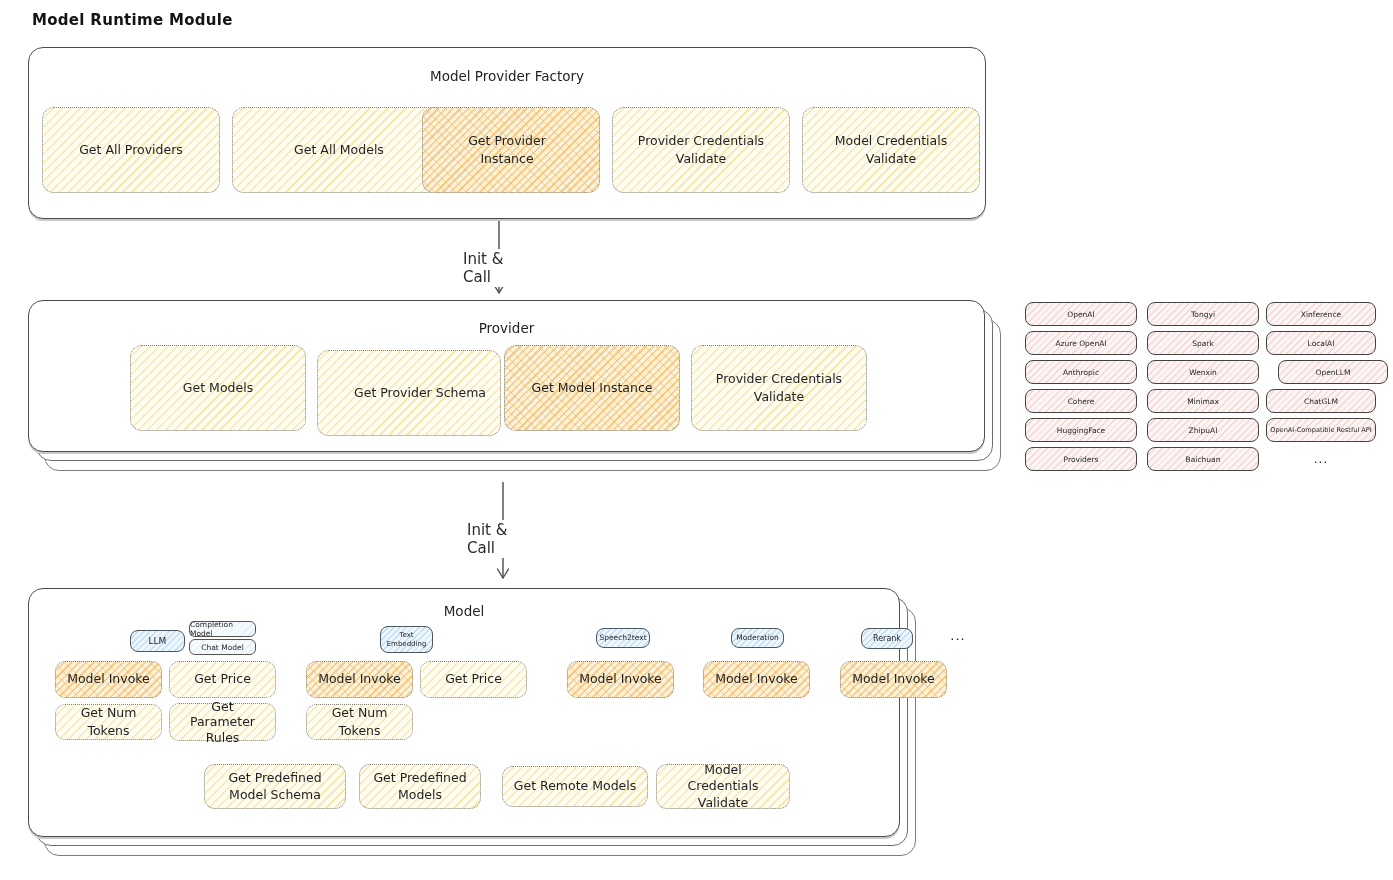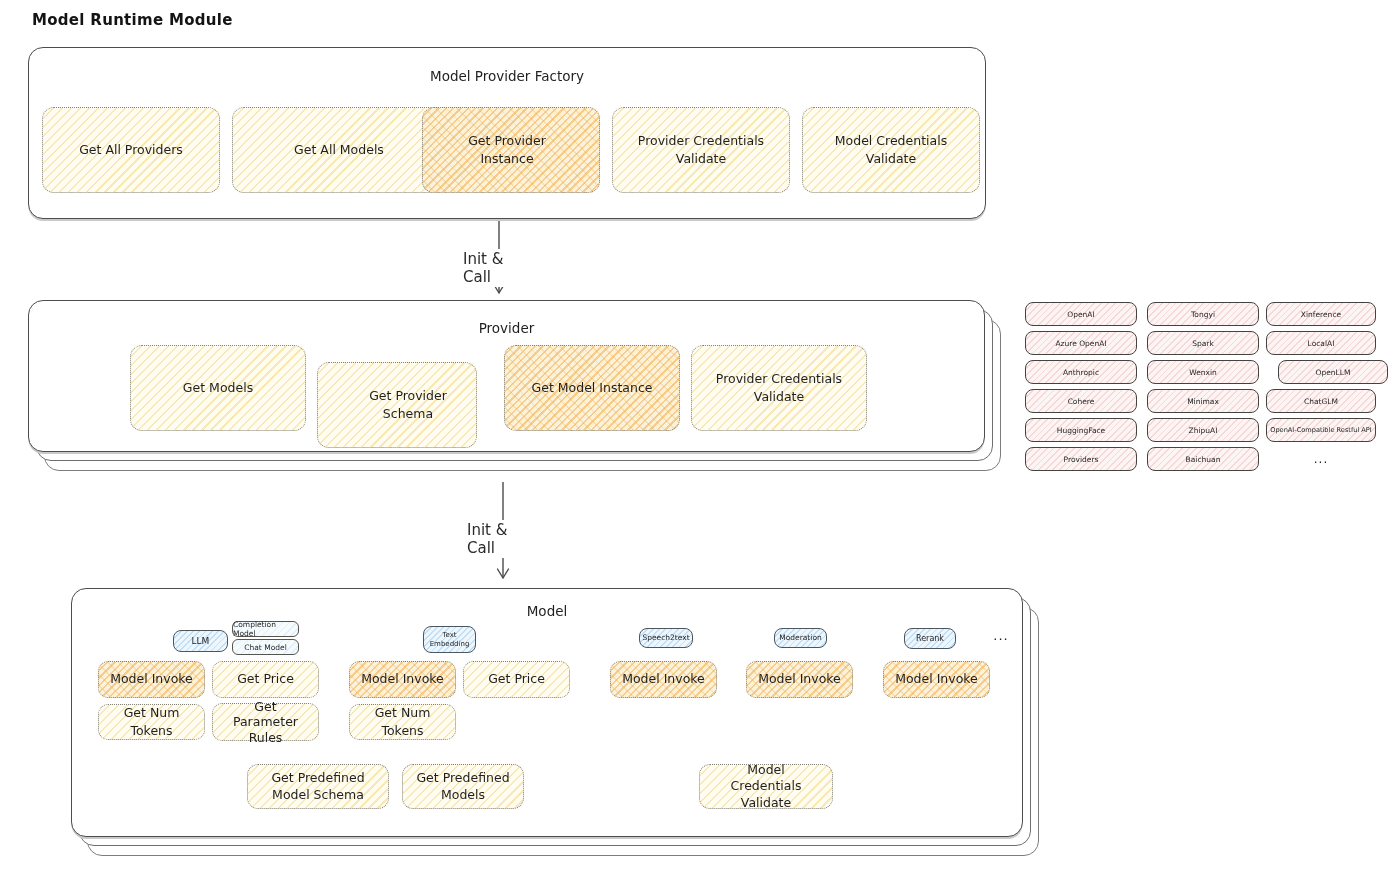--- a/index.html
+++ b/index.html
@@ -131,21 +131,21 @@
     <polyline points="6.5,63 12,72 17.5,63" fill="none" stroke="#4a4a4a" stroke-width="1.4" stroke-linecap="round"></polyline>
   </svg>
   <div class="arrow-label" style="left:463px; top:249px;">Init &amp; Call</div>
 
   <div class="group" style="left:28px; top:300px; width:957px; height:152px;">
     <div class="stack s2"></div>
     <div class="stack s1"></div>
     <div class="cbox"></div>
     <div class="cbox-title" style="top:20px;">Provider</div>
     <div class="btn fill-yellow" style="left:102px; top:45px; width:176px; height:86px;">Get Models</div>
-    <div class="btn fill-yellow" style="left:289px; top:62px; width:160px; height:86px;padding-left:32px;">Get Provider Schema</div>
+    <div class="btn fill-yellow" style="left:289px; top:50px; width:184px; height:86px;padding-left:32px;">Get Provider Schema</div>
     <div class="btn fill-orange" style="left:476px; top:45px; width:176px; height:86px;">Get Model Instance</div>
     <div class="btn fill-yellow" style="left:663px; top:45px; width:176px; height:86px;">Provider Credentials Validate</div>
   </div>
 
   <div class="pchip" style="left:1025px; top:302px;">OpenAI</div>
   <div class="pchip" style="left:1025px; top:331px;">Azure OpenAI</div>
   <div class="pchip" style="left:1025px; top:360px;">Anthropic</div>
   <div class="pchip" style="left:1025px; top:389px;">Cohere</div>
   <div class="pchip" style="left:1025px; top:418px;">HuggingFace</div>
   <div class="pchip" style="left:1025px; top:447px;">Providers</div>
@@ -163,21 +163,21 @@
   <div class="pchip" style="left:1266px; top:389px; width:110px;">ChatGLM</div>
   <div class="pchip small-text" style="left:1266px; top:418px; width:110px;">OpenAI-Compatible Restful API</div>
   <div class="more-text" style="left:1296px; top:452px; width:50px;">...</div>
 
   <svg class="arrow" style="left:491px; top:482px;" width="24" height="100" viewBox="0 0 24 100">
     <line x1="12" y1="0" x2="12" y2="96" stroke="#4a4a4a" stroke-width="1.4"></line>
     <polyline points="6.5,87 12,96 17.5,87" fill="none" stroke="#4a4a4a" stroke-width="1.4" stroke-linecap="round"></polyline>
   </svg>
   <div class="arrow-label" style="left:467px; top:520px;">Init &amp; Call</div>
 
-  <div class="group" style="left:28px; top:588px; width:952px; height:249px;margin-left:43px;">
+  <div class="group" style="left:28px; top:588px; width:872px; height:249px;">
     <div class="stack s2"></div>
     <div class="stack s1"></div>
     <div class="cbox"></div>
     <div class="cbox-title" style="top:15px;">Model</div>
 
     <div class="tag big" style="left:102px; top:42px; width:55px; height:22px;">LLM</div>
     <div class="minitag" style="left:161px; top:33px; width:67px; height:16px;">Completion Model</div>
     <div class="minitag" style="left:161px; top:51px; width:67px; height:16px;">Chat Model</div>
     <div class="tag" style="left:352px; top:38px; width:53px; height:27px; font-size:7px;">Text Embedding</div>
     <div class="tag" style="left:568px; top:40px; width:54px; height:20px;">Speech2text</div>
@@ -192,16 +192,17 @@
     <div class="btn fill-orange" style="left:539px; top:73px; width:107px; height:37px; border-radius:10px;">Model Invoke</div>
     <div class="btn fill-orange" style="left:675px; top:73px; width:107px; height:37px; border-radius:10px;">Model Invoke</div>
     <div class="btn fill-orange" style="left:812px; top:73px; width:107px; height:37px; border-radius:10px;">Model Invoke</div>
 
     <div class="btn fill-yellow" style="left:27px; top:116px; width:107px; height:36px; border-radius:10px; padding:2px 4px;">Get Num Tokens</div>
     <div class="btn fill-yellow" style="left:141px; top:115px; width:107px; height:38px; border-radius:10px; line-height:1.25;">Get Parameter Rules</div>
     <div class="btn fill-yellow" style="left:278px; top:116px; width:107px; height:36px; border-radius:10px; padding:2px 4px;">Get Num Tokens</div>
 
     <div class="btn fill-yellow" style="left:176px; top:176px; width:142px; height:45px; border-radius:11px; line-height:1.3;">Get Predefined Model Schema</div>
     <div class="btn fill-yellow" style="left:331px; top:176px; width:122px; height:45px; border-radius:11px; line-height:1.3;">Get Predefined Models</div>
+    <div class="btn fill-yellow" style="left:474px; top:178px; width:146px; height:41px; border-radius:11px;">Get Remote Models</div>
     <div class="btn fill-yellow" style="left:628px; top:176px; width:134px; height:45px; border-radius:11px; line-height:1.3;">Model Credentials Validate</div>
   </div>
 
 </div>
 
 </body></html>

